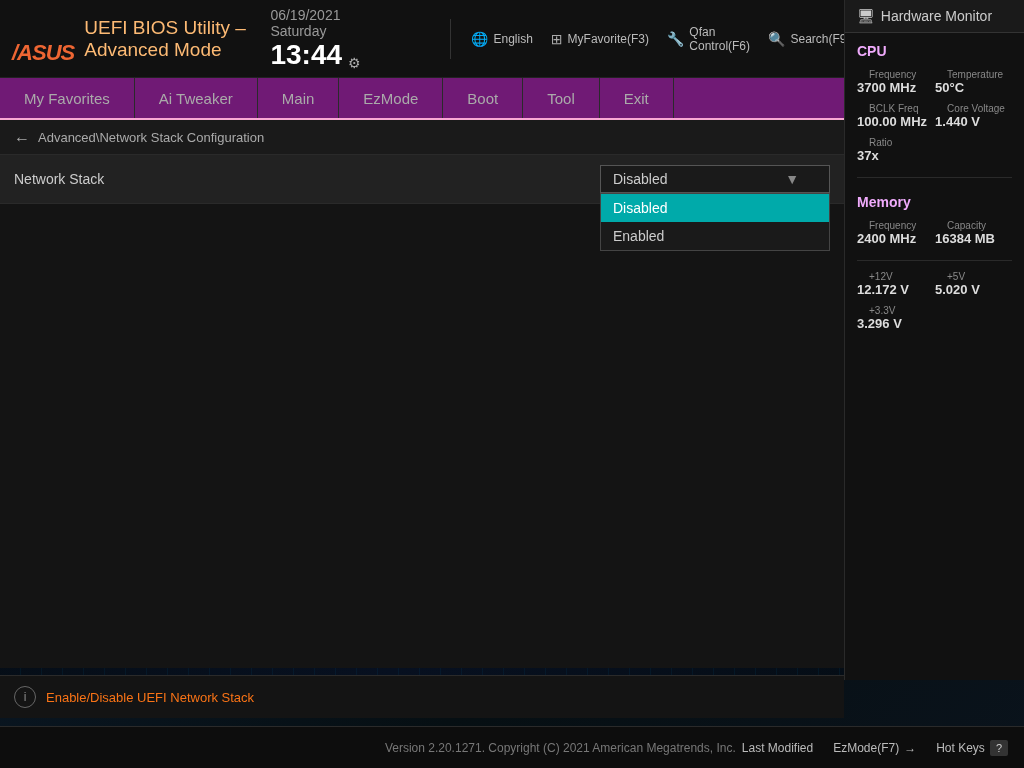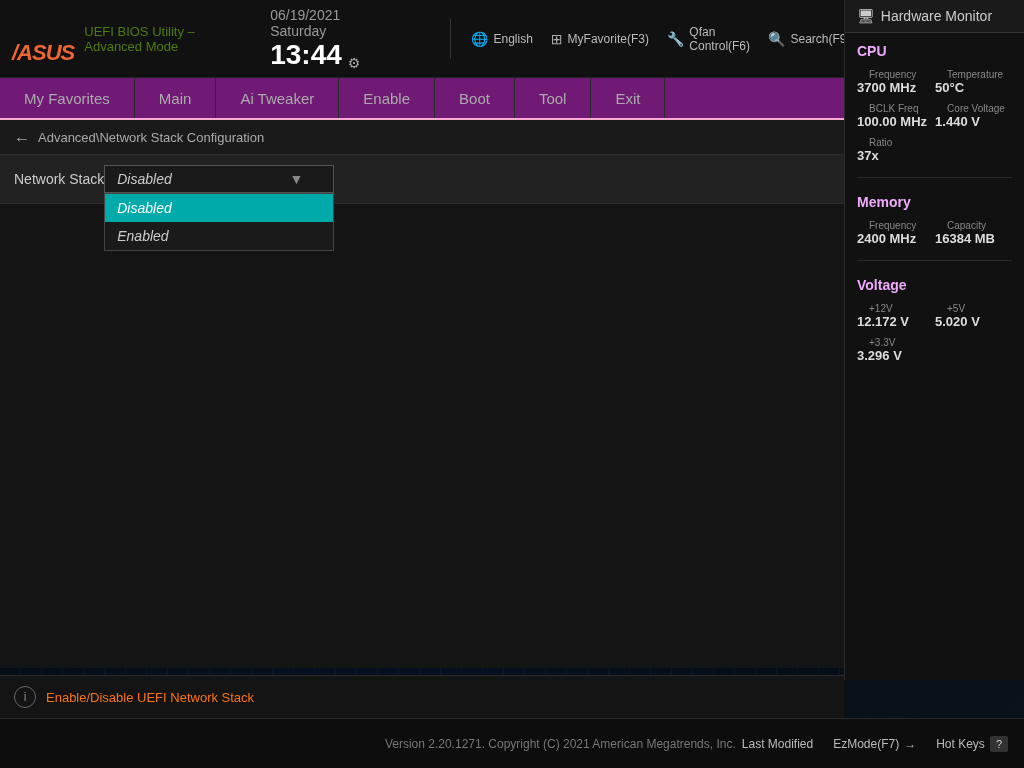--- a/index.html
+++ b/index.html
@@ -47,22 +47,22 @@
     #asus-logo {
       color: #e63;
       font-size: 22px;
       font-weight: 900;
       letter-spacing: -1px;
       font-style: italic;
       margin-top: 28px;
     }
 
     #bios-title {
-      color: #4d7c0f;
-      font-size: 13px;
+      color: #fdba74;
+      font-size: 19px;
     }
 
     #datetime-area {
       display: flex;
       flex-direction: column;
       align-items: flex-start;
       min-width: 160px;
     }
 
     #date-text {
@@ -231,32 +231,32 @@
       font-size: 16px;
       cursor: pointer;
     }
 
     
     #network-stack-row {
       background: #222;
       padding: 10px 14px;
       display: flex;
       align-items: center;
+      justify-content: space-between;
       margin-top: 0;
       border-bottom: 1px solid #2a2a2a;
     }
 
     #network-stack-label {
       color: #ccc;
       font-size: 14px;
     }
 
     #dropdown-container {
       position: relative;
-      font-style: italic;
     }
 
     
     #dropdown-options {
       position: absolute;
       top: 100%;
       left: 0;
       width: 230px;
       background: #1a1a1a;
       border: 1px solid #444;
@@ -307,21 +307,21 @@
       color: #f97316;
       font-size: 13px;
     }
 
     
     #footer {
       position: absolute;
       bottom: 0;
       left: 0;
       right: 0;
-      height: 50px;
+      height: 42px;
       background: #0d0d0d;
       display: flex;
       align-items: center;
       justify-content: space-between;
       padding: 0 16px;
       border-top: 1px solid #2a2a2a;
       z-index: 10;
     }
 
     #footer-version {
@@ -420,27 +420,27 @@
       <span>Resize BAR</span>
     </div>
   </div>
 </div>
 
 <div id="navbar">
   <div class="nav-item">
     <span>My Favorites</span>
   </div>
   <div class="nav-item">
+    <span>Ai Tweaker</span>
+  </div>
+  <div class="nav-item">
     <span>Main</span>
   </div>
   <div class="nav-item">
-    <span>Ai Tweaker</span>
-  </div>
-  <div class="nav-item">
-    <span>Enable</span>
+    <span>EzMode</span>
   </div>
   <div class="nav-item">
     <span>Boot</span>
   </div>
   <div class="nav-item">
     <span>Tool</span>
   </div>
   <div class="nav-item">
     <span>Exit</span>
   </div>
@@ -517,21 +517,20 @@
       <div class="stat-value">2400 MHz</div>
     </div>
     <div class="stat-item">
       <div class="stat-label">Capacity</div>
       <div class="stat-value">16384 MB</div>
     </div>
   </div>
 
   <div class="hw-divider"></div>
 
-  <div class="section-title">Voltage</div>
   <div class="stat-group">
     <div class="stat-item">
       <div class="stat-label">+12V</div>
       <div class="stat-value">12.172 V</div>
     </div>
     <div class="stat-item">
       <div class="stat-label">+5V</div>
       <div class="stat-value">5.020 V</div>
     </div>
     <div class="stat-item">

